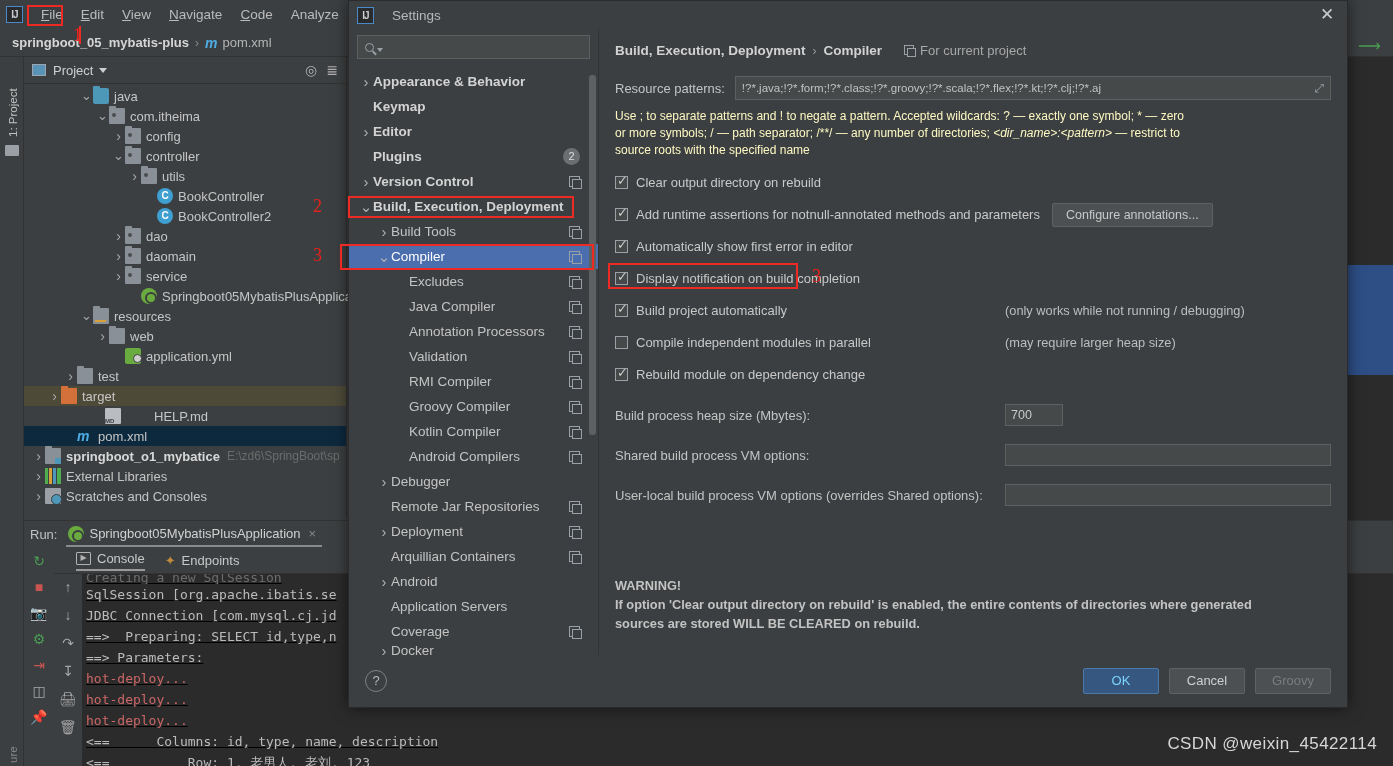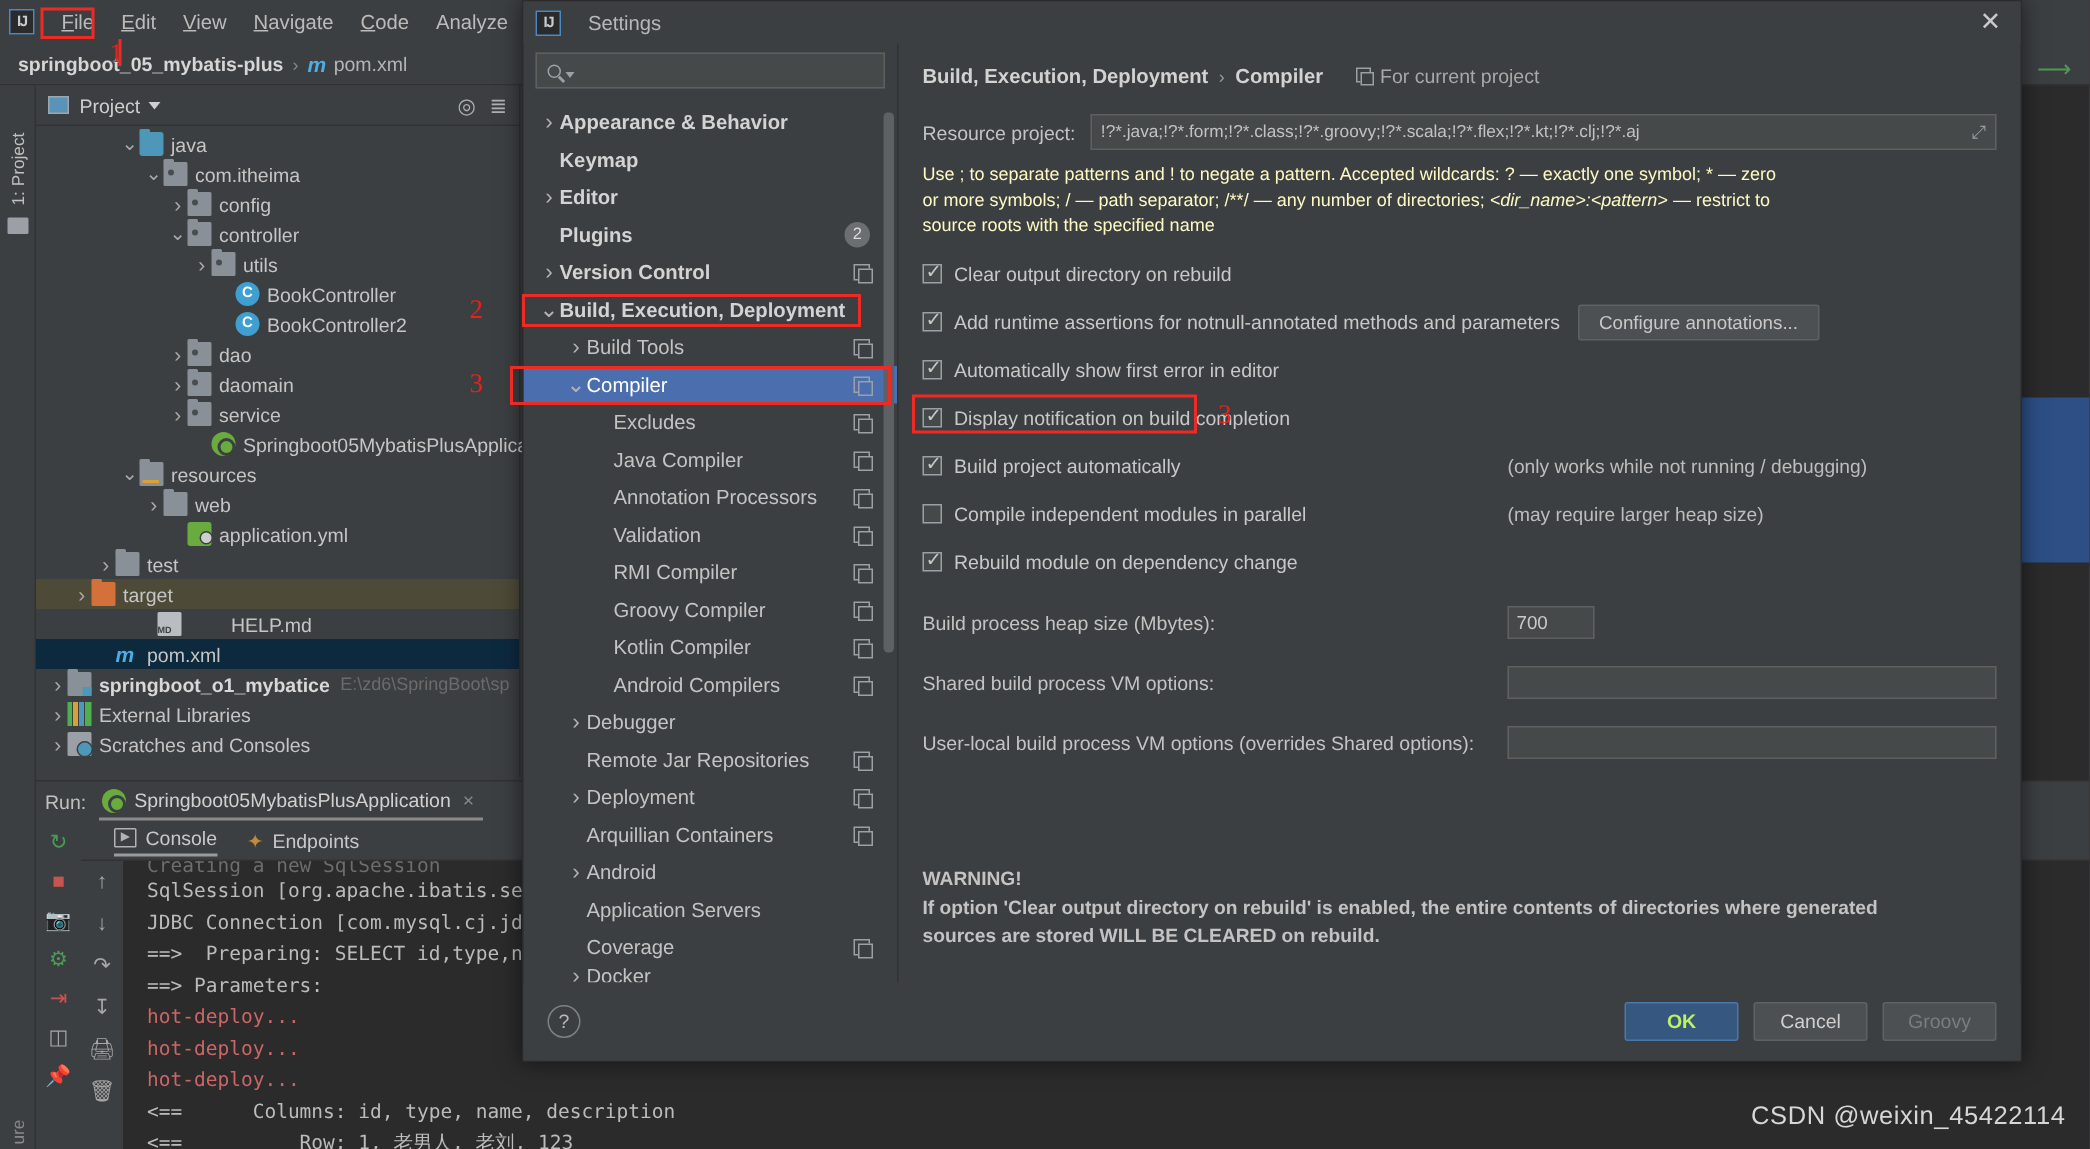--- a/index.html
+++ b/index.html
@@ -188,22 +188,22 @@
     align-items: center; padding-top: 6px; gap: 12px;
   }
   .run-gutter2 {
     position: absolute; left: 30px; top: 53px; width: 28px; bottom: 0;
     background: #3c3f41; display: flex; flex-direction: column;
     align-items: center; padding-top: 6px; gap: 14px;
   }
   .gico { font-size: 14px; color: #a6a6a6; line-height: 1; }
   .console {
     position: absolute; left: 58px; top: 53px; right: 0; bottom: 0;
-    background: #2b2b2b; overflow: hidden; padding-left: 16px;
-    font-family: "DejaVu Sans Mono", monospace; font-size: 13px;
+    background: #2b2b2b; overflow: hidden; padding-left: 4px;
+    font-family: "DejaVu Sans Mono", monospace; font-size: 13px; text-decoration: underline;
   }
   .cline { height: 21px; white-space: pre; color: #bbbbbb; line-height: 21px; }
   .cline.red { color: #cc6666; }
   .cline.cut { height: 10px; line-height: 8px; overflow: hidden; color: #6d6d6d; }
 
   
   .dialog {
     position: absolute; left: 348px; top: 0; width: 1000px; height: 708px;
     background: #3c3f41; border: 1px solid #2b2b2b;
     box-shadow: 0 0 14px rgba(0,0,0,.55);
@@ -343,21 +343,21 @@
   .help-btn {
     width: 22px; height: 22px; border-radius: 50%; border: 1px solid #7d8184;
     color: #b9b9b9; font-size: 13px; line-height: 20px; text-align: center;
   }
   .fspacer { flex: 1; }
   .dbtn {
     min-width: 76px; height: 26px; margin-left: 10px; border-radius: 2px;
     font-size: 13px; text-align: center; line-height: 24px;
     border: 1px solid #5e6263; background: #4c5052; color: #cfcfcf;
   }
-  .dbtn.primary { background: #365880; border-color: #4a78a8; color: #bef264; font-weight: bold; }
+  .dbtn.primary { background: #365880; border-color: #4a78a8; color: #7dd3fc; font-weight: normal; }
   .dbtn.disabled { color: #7a7d7f; }
 
   
   .redbox { position: absolute; border: 2px solid #ee2a24; pointer-events: none; }
   .rednum { position: absolute; color: #e8211b; font-size: 18px; font-family: "Liberation Serif", serif; }
   .redline { position: absolute; background: #ee2a24; }
 
   .watermark {
     position: absolute; right: 16px; bottom: 12px; color: #d6d6d6;
     font-size: 17px; letter-spacing: .4px;
@@ -708,21 +708,21 @@
         <div class="rt-head">
           <span class="rt-crumb">Build, Execution, Deployment</span>
           <span class="rt-sep">›</span>
           <span class="rt-crumb">Compiler</span>
           <span class="rt-forproj">
             <span class="mini-copy"></span><span>For current project</span>
           </span>
         </div>
 
         <div class="field-row">
-          <span class="field-label">Resource project:</span>
+          <span class="field-label">Resource patterns:</span>
           <span class="patterns-box">
             <span class="val">!?*.java;!?*.form;!?*.class;!?*.groovy;!?*.scala;!?*.flex;!?*.kt;!?*.clj;!?*.aj</span>
             <span class="expand-ico">⤢</span>
           </span>
         </div>
 
         <div class="hint">
           <span>Use ; to separate patterns and ! to negate a pattern. Accepted wildcards: ? — exactly one symbol; * — zero</span><br>
           <span>or more symbols; / — path separator; /**/ — any number of directories; </span><i>&lt;dir_name&gt;:&lt;pattern&gt;</i><span> — restrict to</span><br>
           <span>source roots with the specified name</span>

